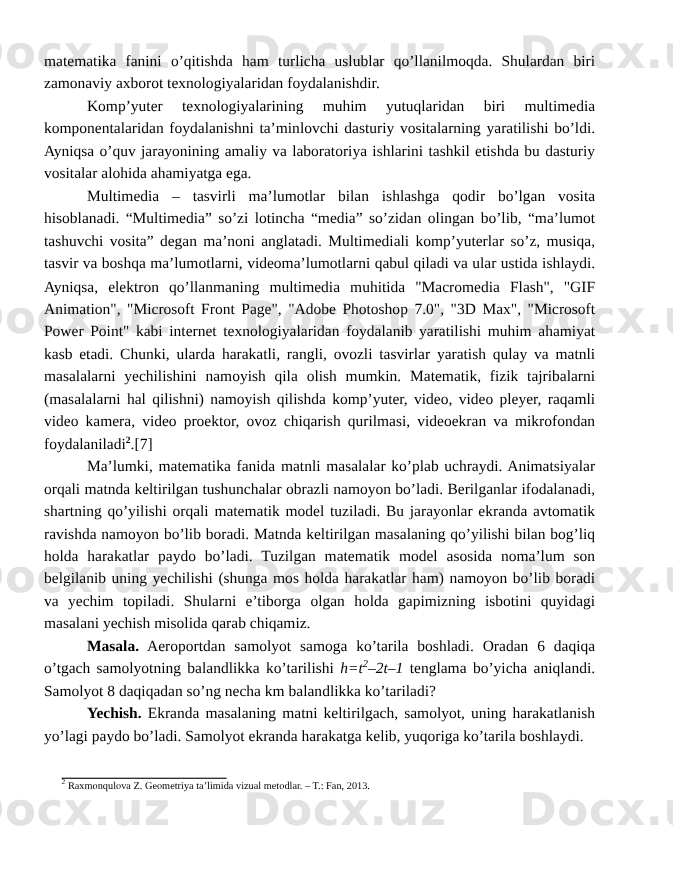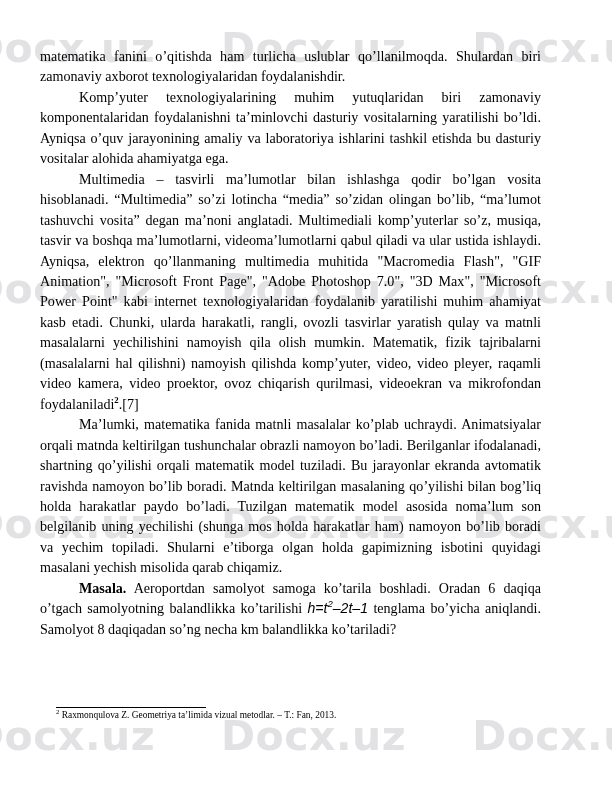--- a/index.html
+++ b/index.html
@@ -65,21 +65,21 @@
     text-align: justify;
     text-justify: inter-word;
     hyphens: none;
   }
   p.indent {
     text-indent: 39px;
   }
   .bold { font-weight: 700; font-family: Liberation Serif, serif; }
   .math {
     font-style: italic;
-    font-family: Liberation Sans, sans-serif;
+    font-family: Liberation Serif, serif;
   }
   .math sup {
     font-style: italic;
     font-size: 0.68em;
     vertical-align: super;
     line-height: 0;
   }
   sup.fnref {
     font-size: 0.62em;
     vertical-align: super;
@@ -148,28 +148,29 @@
     <span class="watermark-text">Docx.uz</span>
   </div>
 </div>
 
 <div id="page">
 
   <div id="document-body">
 
     <p class="para">matematika fanini o’qitishda ham turlicha uslublar qo’llanilmoqda. Shulardan biri zamonaviy axborot texnologiyalaridan foydalanishdir.</p>
 
-    <p class="para indent">Komp’yuter texnologiyalarining muhim yutuqlaridan biri zamonaviy komponentalaridan foydalanishni ta’minlovchi dasturiy vositalarning yaratilishi bo’ldi. Ayniqsa o’quv jarayonining amaliy va laboratoriya ishlarini tashkil etishda bu dasturiy vositalar alohida ahamiyatga ega.</p>
+    <p class="para indent">Komp’yuter texnologiyalarining muhim yutuqlaridan biri multimedia komponentalaridan foydalanishni ta’minlovchi dasturiy vositalarning yaratilishi bo’ldi. Ayniqsa o’quv jarayonining amaliy va laboratoriya ishlarini tashkil etishda bu dasturiy vositalar alohida ahamiyatga ega.</p>
 
     <p class="para indent"><span>Multimedia – tasvirli ma’lumotlar bilan ishlashga qodir bo’lgan vosita hisoblanadi. “Multimedia” so’zi lotincha “media” so’zidan olingan bo’lib, “ma’lumot tashuvchi vosita” degan ma’noni anglatadi. Multimediali komp’yuterlar so’z, musiqa, tasvir va boshqa ma’lumotlarni, videoma’lumotlarni qabul qiladi va ular ustida ishlaydi. Ayniqsa, elektron qo’llanmaning multimedia muhitida "Macromedia Flash", "GIF Animation", "Microsoft Front Page", "Adobe Photoshop 7.0", "3D Max", "Microsoft Power Point" kabi internet texnologiyalaridan foydalanib yaratilishi muhim ahamiyat kasb etadi. Chunki, ularda harakatli, rangli, ovozli tasvirlar yaratish qulay va matnli masalalarni yechilishini namoyish qila olish mumkin. Matematik, fizik tajribalarni (masalalarni hal qilishni) namoyish qilishda komp’yuter, video, video pleyer, raqamli video kamera, video proektor, ovoz chiqarish qurilmasi, videoekran va mikrofondan foydalaniladi</span><sup class="fnref">2</sup><span>.[7]</span></p>
 
     <p class="para indent">Ma’lumki, matematika fanida matnli masalalar ko’plab uchraydi. Animatsiyalar orqali matnda keltirilgan tushunchalar obrazli namoyon bo’ladi. Berilganlar ifodalanadi, shartning qo’yilishi orqali matematik model tuziladi. Bu jarayonlar ekranda avtomatik ravishda namoyon bo’lib boradi. Matnda keltirilgan masalaning qo’yilishi bilan bog’liq holda harakatlar paydo bo’ladi. Tuzilgan matematik model asosida noma’lum son belgilanib uning yechilishi (shunga mos holda harakatlar ham) namoyon bo’lib boradi va yechim topiladi. Shularni e’tiborga olgan holda gapimizning isbotini quyidagi masalani yechish misolida qarab chiqamiz.</p>
 
     <p class="para indent"><span class="bold">Masala.</span><span> Aeroportdan samolyot samoga ko’tarila boshladi. Oradan 6 daqiqa o’tgach samolyotning balandlikka ko’tarilishi </span><span class="math"><span>h</span><span>=</span><span>t</span><sup>2</sup><span>–2t–1</span></span><span> tenglama bo’yicha aniqlandi. Samolyot 8 daqiqadan so’ng necha km balandlikka ko’tariladi?</span></p>
 
+    <p class="para indent"><span class="bold">Yechish.</span><span> Ekranda masalaning matni keltirilgach, samolyot, uning harakatlanish yo’lagi paydo bo’ladi. Samolyot ekranda harakatga kelib, yuqoriga ko’tarila boshlaydi.</span></p>
 
   </div>
 
   <div id="footnote-area">
     <div id="footnote-rule"></div>
     <p class="footnote-text"><sup>2</sup><span> Raxmonqulova Z. Geometriya ta’limida vizual metodlar. – T.: Fan, 2013.</span></p>
   </div>
 
 
 </div>

